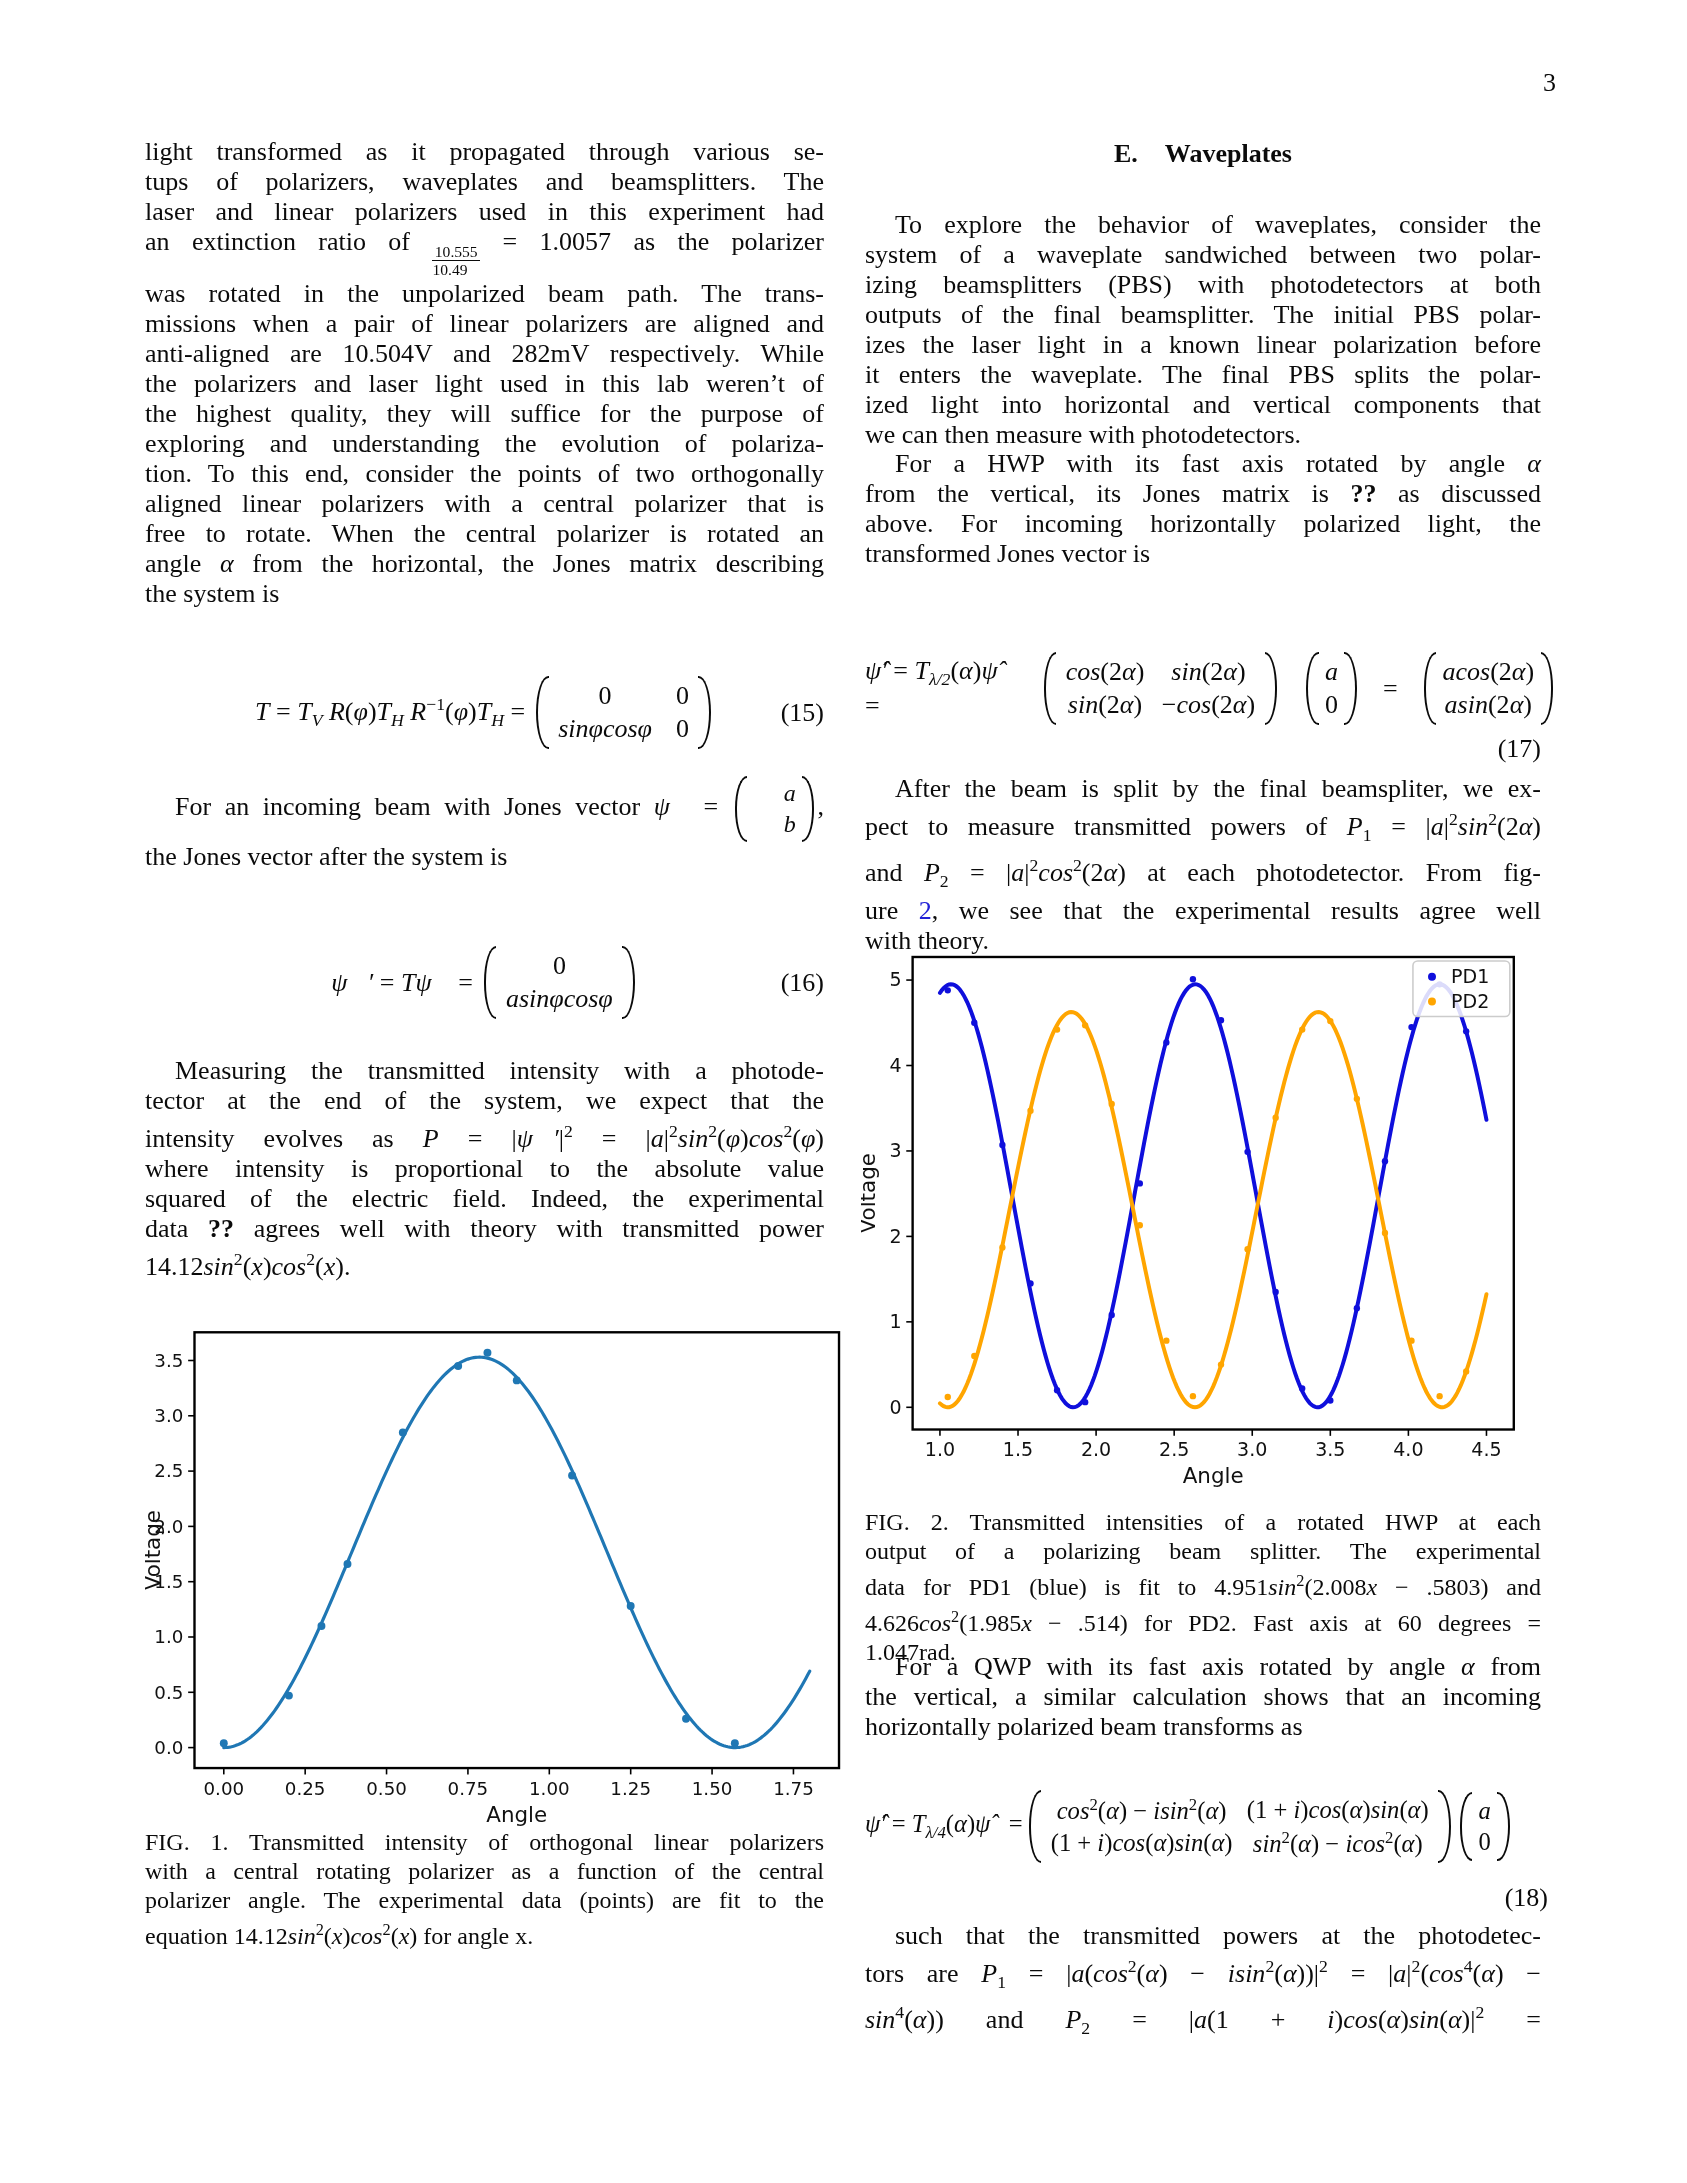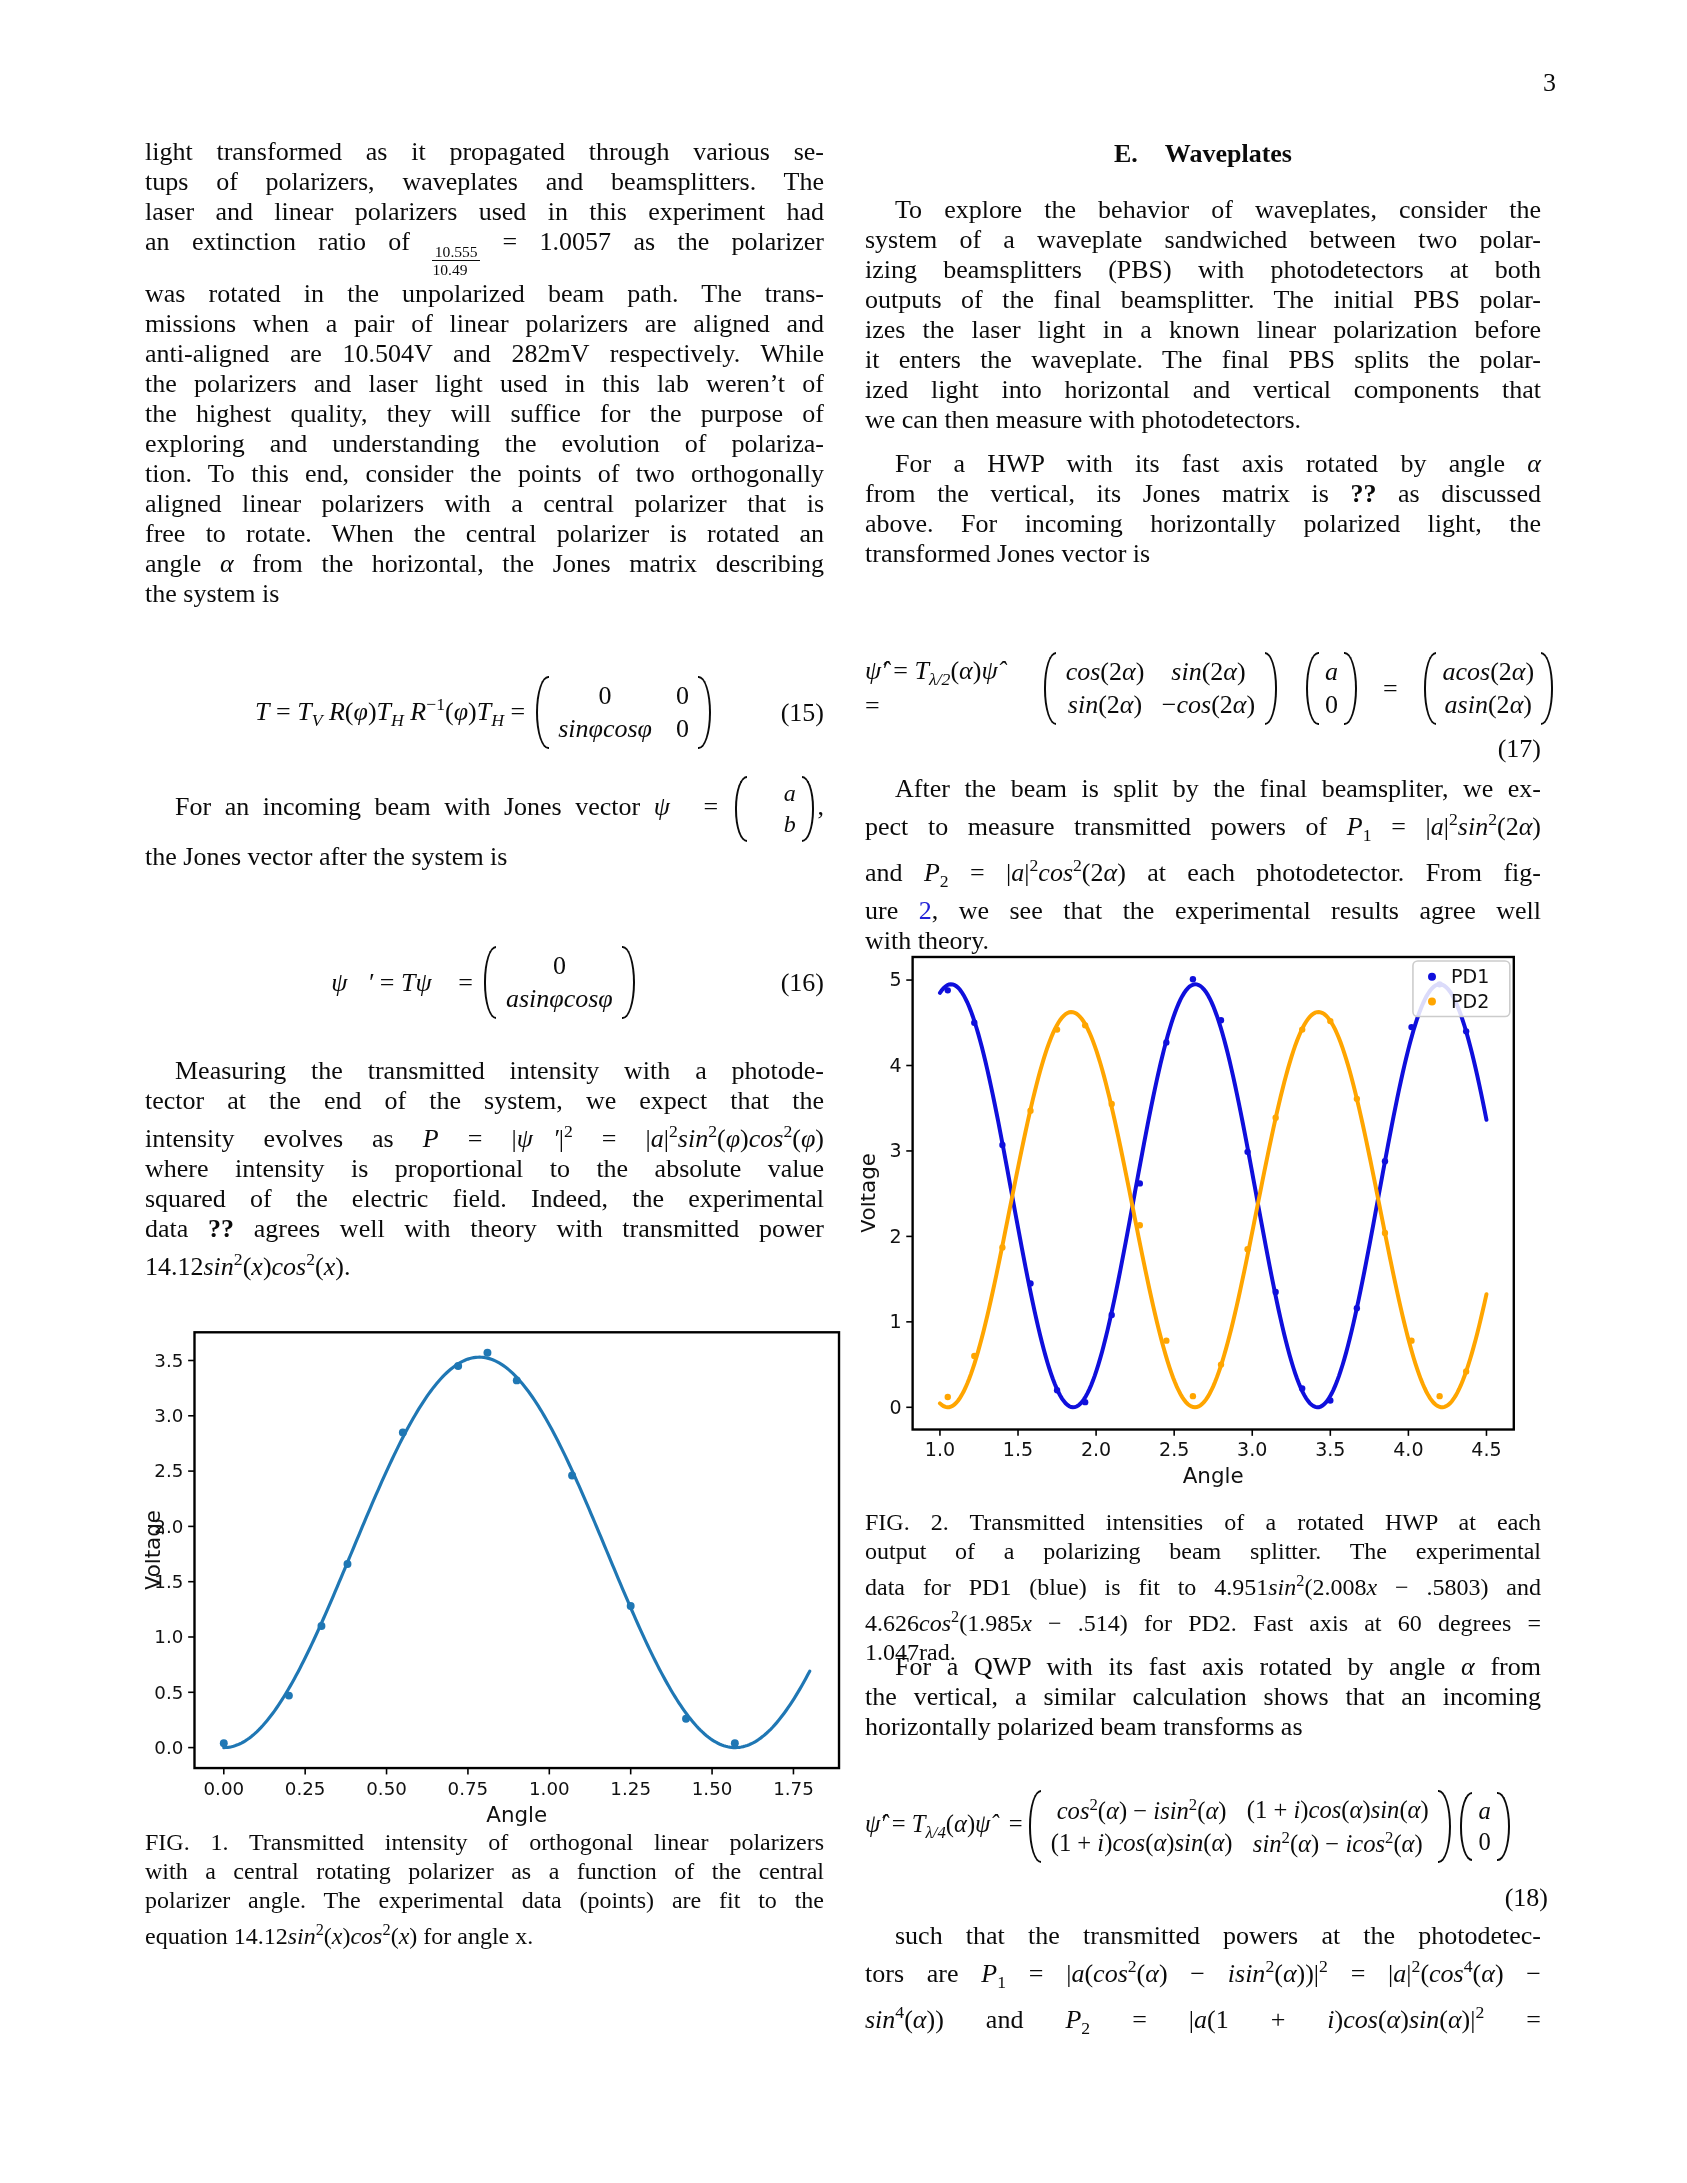--- a/index.html
+++ b/index.html
@@ -173,21 +173,21 @@
       <div class="jline">FIG. 1. Transmitted intensity of orthogonal linear polarizers</div>
       <div class="jline">with a central rotating polarizer as a function of the central</div>
       <div class="jline">polarizer angle. The experimental data (points) are fit to the</div>
       <div class="jline last">equation 14.12<i>sin</i><sup>2</sup>(<i>x</i>)<i>cos</i><sup>2</sup>(<i>x</i>) for angle x.</div>
     </div>
 
   <div class="abs heading" style="left:865px;top:139px;width:676px;">
     <span>E.</span><span class="sp"></span><span>Waveplates</span>
   </div>
 
-  <div class="abs para" style="left:865px;top:195px;width:676px;">
+  <div class="abs para" style="left:865px;top:210px;width:676px;">
       <div class="jline ind">To explore the behavior of waveplates, consider the</div>
       <div class="jline">system of a waveplate sandwiched between two polar-</div>
       <div class="jline">izing beamsplitters (PBS) with photodetectors at both</div>
       <div class="jline">outputs of the final beamsplitter. The initial PBS polar-</div>
       <div class="jline">izes the laser light in a known linear polarization before</div>
       <div class="jline">it enters the waveplate. The final PBS splits the polar-</div>
       <div class="jline">ized light into horizontal and vertical components that</div>
       <div class="jline last">we can then measure with photodetectors.</div>
     </div>
 

